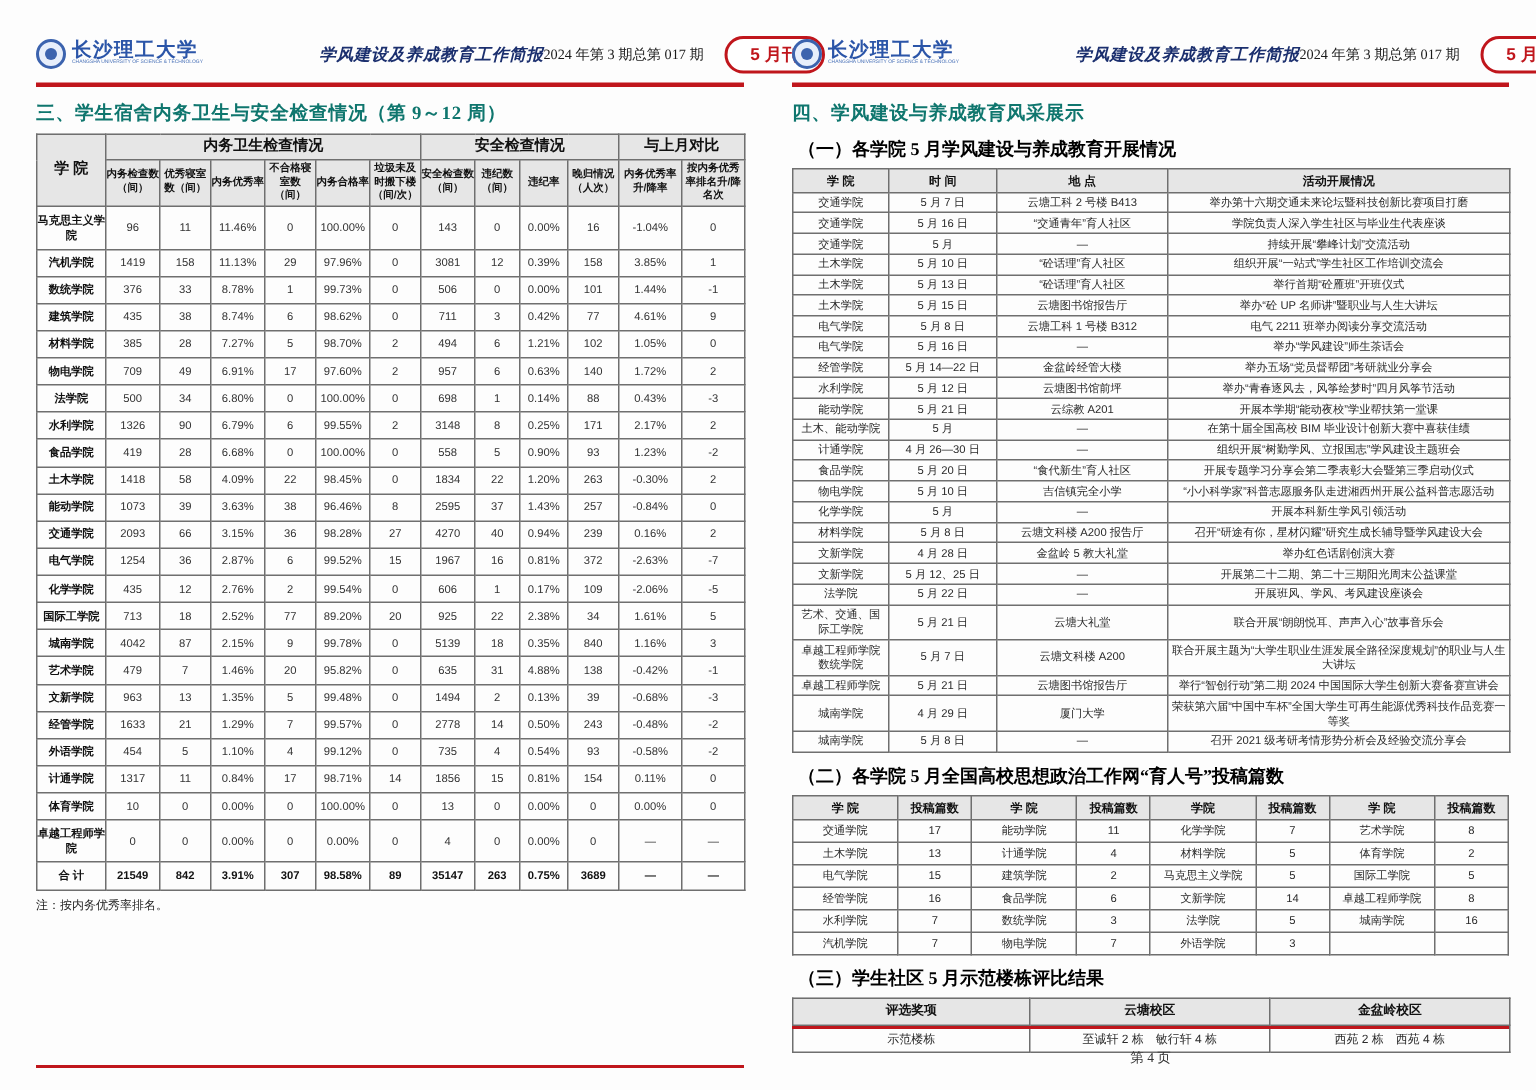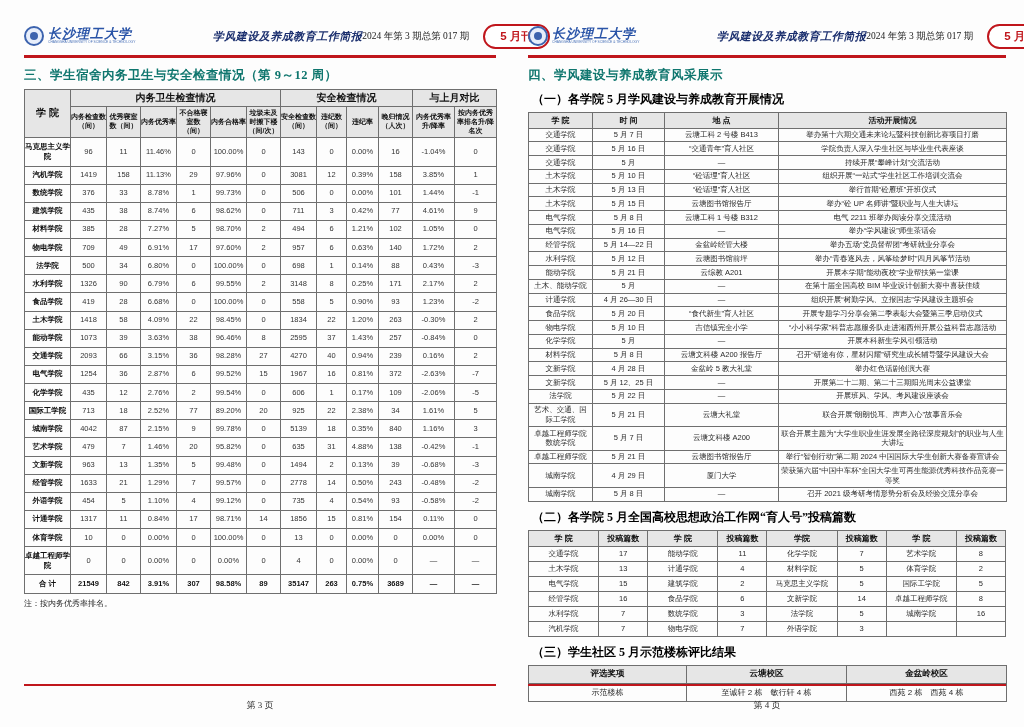--- a/index.html
+++ b/index.html
@@ -10,21 +10,21 @@
   .page-left  { left:24px;  width:472px; }
   .page-right { left:528px; width:478px; }
 
   
   .page-header { display:flex; align-items:center; height:32px; }
   .emblem { flex:0 0 auto; width:20px; height:20px; border-radius:50%;
             border:2px solid #3c63ae; background:#e7eefb; position:relative; margin-right:4px; }
   .emblem::after { content:""; position:absolute; left:4px; top:4px; right:4px; bottom:4px;
             border-radius:50%; background:#3c63ae; }
   .uni-block { display:flex; flex-direction:column; margin-right:6px; }
-  .uni-name { font-family:"DejaVu Serif", serif; font-weight:bold; font-style:italic;
+  .uni-name { font-family:"DejaVu Serif", serif; font-weight:bold; 
             color:#2b55a8; font-size:13px; letter-spacing:1px; line-height:13px; white-space:nowrap; }
   .uni-en { font-size:6px; transform:scale(0.55); transform-origin:left top; color:#4a72b8;
             white-space:nowrap; line-height:6px; }
   .briefing-title { font-family:"DejaVu Serif", serif; font-weight:bold; font-style:italic;
             color:#1b2f6e; font-size:11px; letter-spacing:0.5px; white-space:nowrap; margin-right:auto; }
   .issue-info { font-family:"Liberation Serif", serif; font-size:9.5px; color:#1a1a1a;
             white-space:nowrap; margin-right:14px; }
   .badge { color:#c0161c; border:2.5px solid #c0161c; border-radius:16px; padding:3px 15px;
             font-size:11.5px; font-weight:600; white-space:nowrap; background:#fff;text-align:center; }
   .red-rule { height:2.5px; background:#c0161c; margin-top:3px; }
@@ -486,21 +486,20 @@
             <td>—</td>
             <td>—</td>
           </tr>
         </tbody>
     </table>
 
     <p class="note">注：按内务优秀率排名。</p>
 
     <footer class="page-footer">
       <div class="footer-rule"></div>
-      <div class="page-number">第 3 页</div>
     </footer>
   </section>
 
   <section class="page page-right">
     <header class="page-header">
       <span class="emblem"></span>
       <span class="uni-block">
         <span class="uni-name">长沙理工大学</span>
         <span class="uni-en">CHANGSHA UNIVERSITY OF SCIENCE &amp; TECHNOLOGY</span>
       </span>

